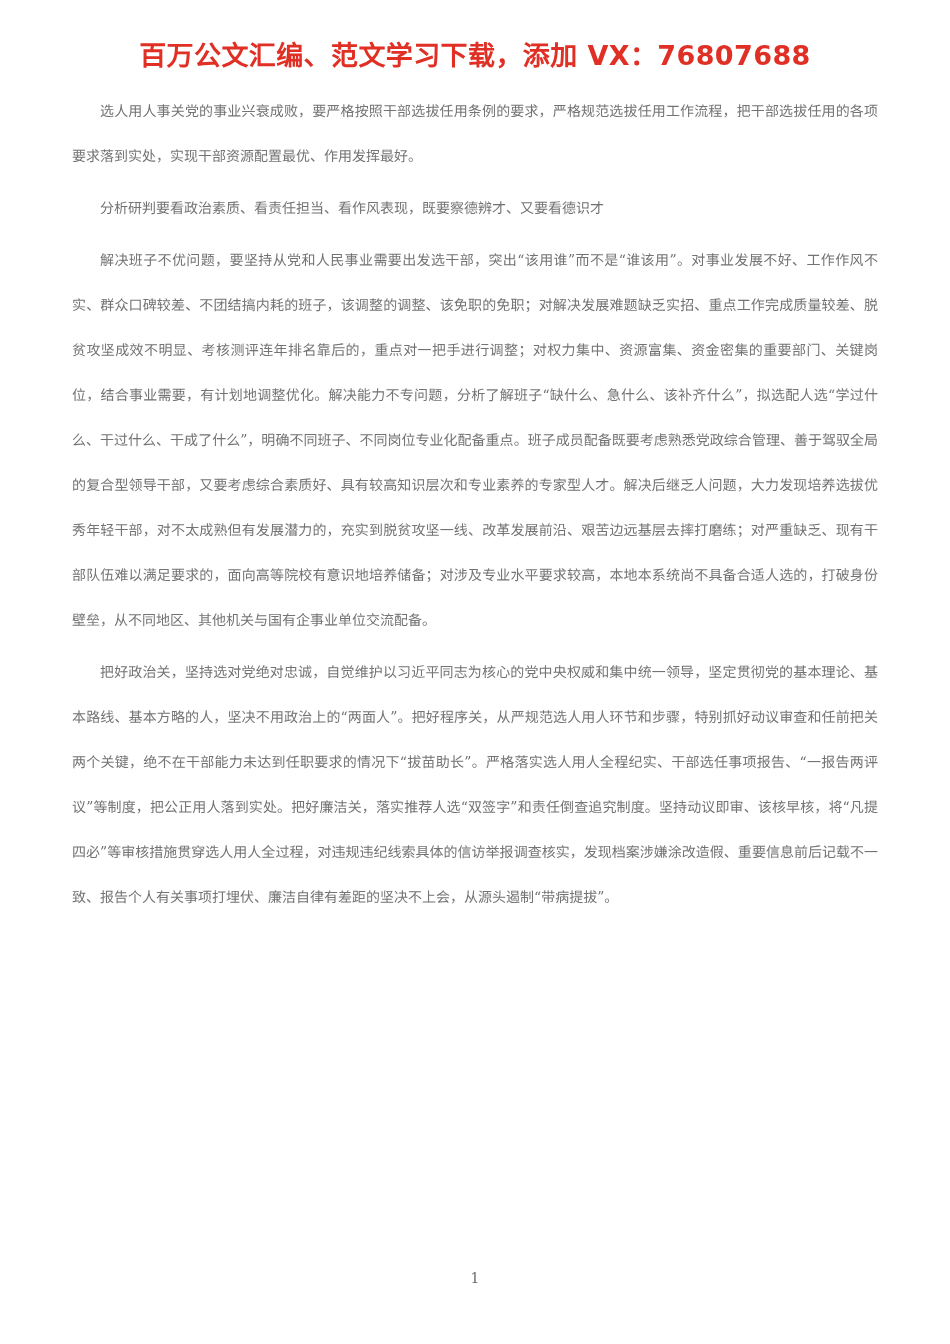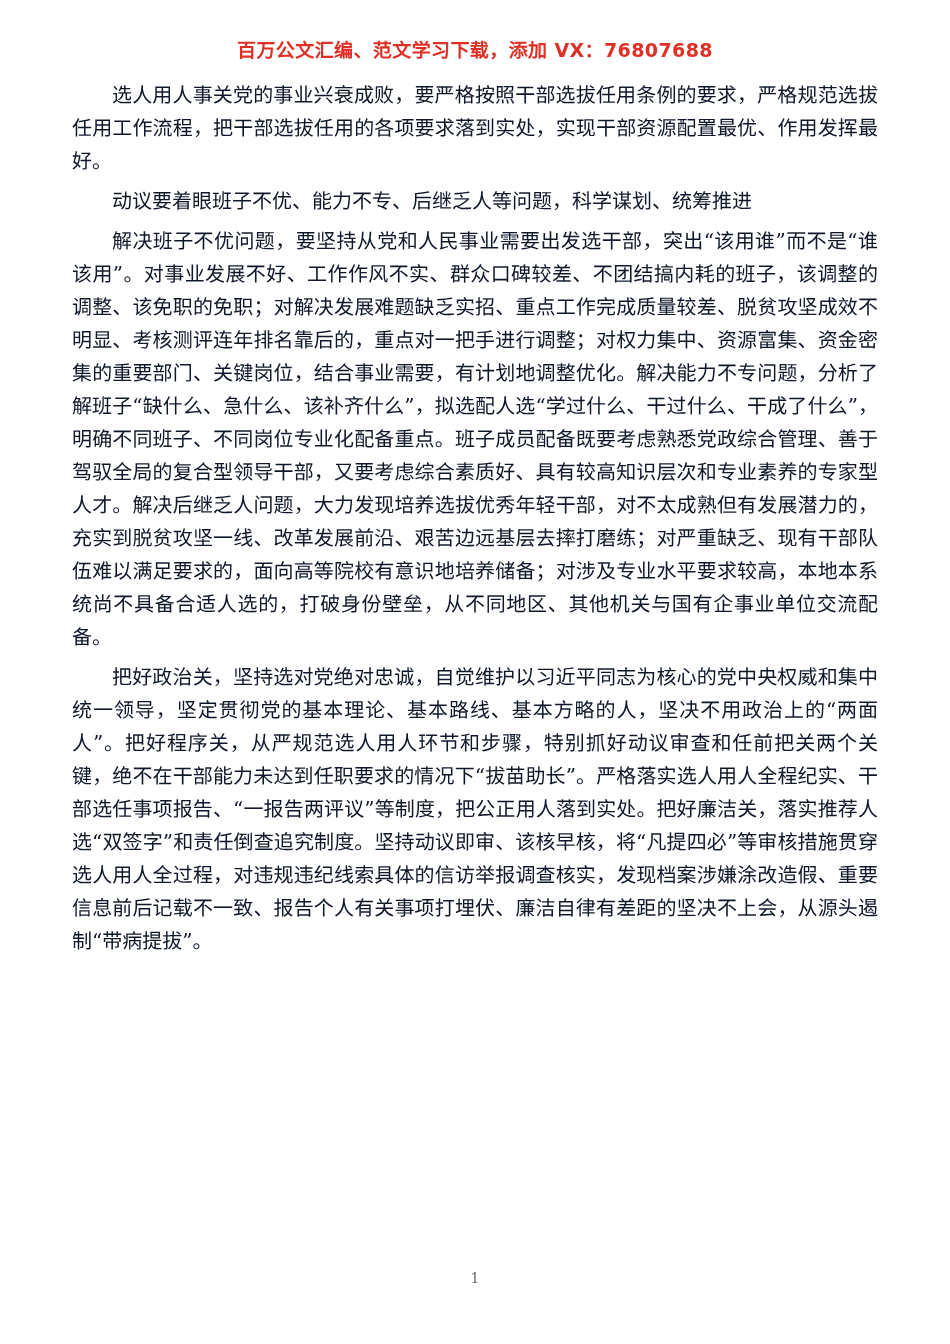--- a/index.html
+++ b/index.html
@@ -23,32 +23,32 @@
     top: 0;
     right: 0;
     bottom: 0;
     padding: 38px 72px 0 72px;
     box-sizing: border-box;
   }
   .watermark-banner {
     text-align: center;
     color: #e03026;
     font-family: "DejaVu Sans", "Liberation Sans", sans-serif;
-    font-size: 19px;
+    font-size: 27px;
     font-weight: bold;
     letter-spacing: 0.4px;
     line-height: 1.3;
     margin: 0 0 16px 0;
     white-space: nowrap;
   }
   .doc-body {
     font-family: "DejaVu Serif", "Liberation Serif", serif;
-    font-size: 20px;
-    line-height: 33px;
-    color: #0f172a;
+    font-size: 14px;
+    line-height: 45px;
+    color: #737373;
     text-align: justify;
     text-justify: inter-ideograph;
   }
   .doc-body p {
     margin: 0 0 7px 0;
     text-indent: 2em;
   }
   .page-number {
     position: absolute;
     left: 0;
@@ -63,21 +63,21 @@
 </head>
 <body>
 
 <div class="page">
   <div class="page-inner">
 
     <div class="watermark-banner">百万公文汇编、范文学习下载，添加 VX：76807688</div>
 
     <div class="doc-body">
       <p>选人用人事关党的事业兴衰成败，要严格按照干部选拔任用条例的要求，严格规范选拔任用工作流程，把干部选拔任用的各项要求落到实处，实现干部资源配置最优、作用发挥最好。</p>
-      <p>动议要着眼班子不优、能力不专、后继乏人等问题，科学谋划、统筹推进</p>
+      <p>分析研判要看政治素质、看责任担当、看作风表现，既要察德辨才、又要看德识才</p>
       <p>解决班子不优问题，要坚持从党和人民事业需要出发选干部，突出“该用谁”而不是“谁该用”。对事业发展不好、工作作风不实、群众口碑较差、不团结搞内耗的班子，该调整的调整、该免职的免职；对解决发展难题缺乏实招、重点工作完成质量较差、脱贫攻坚成效不明显、考核测评连年排名靠后的，重点对一把手进行调整；对权力集中、资源富集、资金密集的重要部门、关键岗位，结合事业需要，有计划地调整优化。解决能力不专问题，分析了解班子“缺什么、急什么、该补齐什么”，拟选配人选“学过什么、干过什么、干成了什么”，明确不同班子、不同岗位专业化配备重点。班子成员配备既要考虑熟悉党政综合管理、善于驾驭全局的复合型领导干部，又要考虑综合素质好、具有较高知识层次和专业素养的专家型人才。解决后继乏人问题，大力发现培养选拔优秀年轻干部，对不太成熟但有发展潜力的，充实到脱贫攻坚一线、改革发展前沿、艰苦边远基层去摔打磨练；对严重缺乏、现有干部队伍难以满足要求的，面向高等院校有意识地培养储备；对涉及专业水平要求较高，本地本系统尚不具备合适人选的，打破身份壁垒，从不同地区、其他机关与国有企事业单位交流配备。</p>
       <p>把好政治关，坚持选对党绝对忠诚，自觉维护以习近平同志为核心的党中央权威和集中统一领导，坚定贯彻党的基本理论、基本路线、基本方略的人，坚决不用政治上的“两面人”。把好程序关，从严规范选人用人环节和步骤，特别抓好动议审查和任前把关两个关键，绝不在干部能力未达到任职要求的情况下“拔苗助长”。严格落实选人用人全程纪实、干部选任事项报告、“一报告两评议”等制度，把公正用人落到实处。把好廉洁关，落实推荐人选“双签字”和责任倒查追究制度。坚持动议即审、该核早核，将“凡提四必”等审核措施贯穿选人用人全过程，对违规违纪线索具体的信访举报调查核实，发现档案涉嫌涂改造假、重要信息前后记载不一致、报告个人有关事项打埋伏、廉洁自律有差距的坚决不上会，从源头遏制“带病提拔”。</p>
     </div>
 
   </div>
 
   <div class="page-number">1</div>
 </div>
 
 </body></html>

